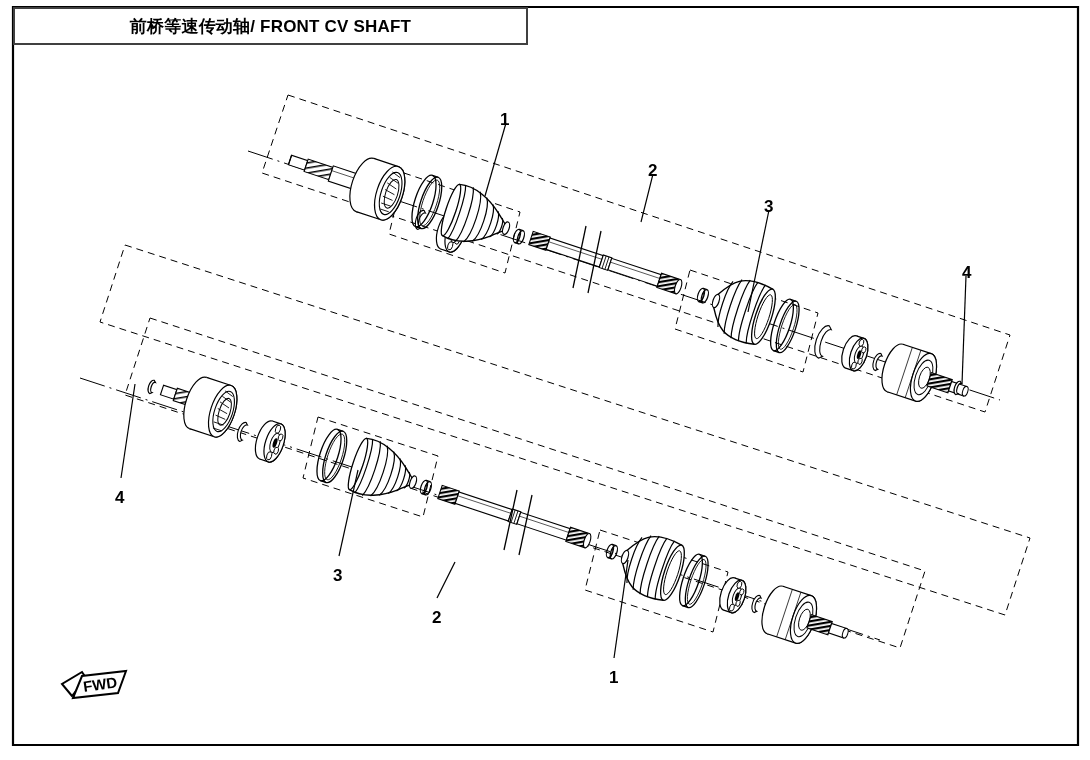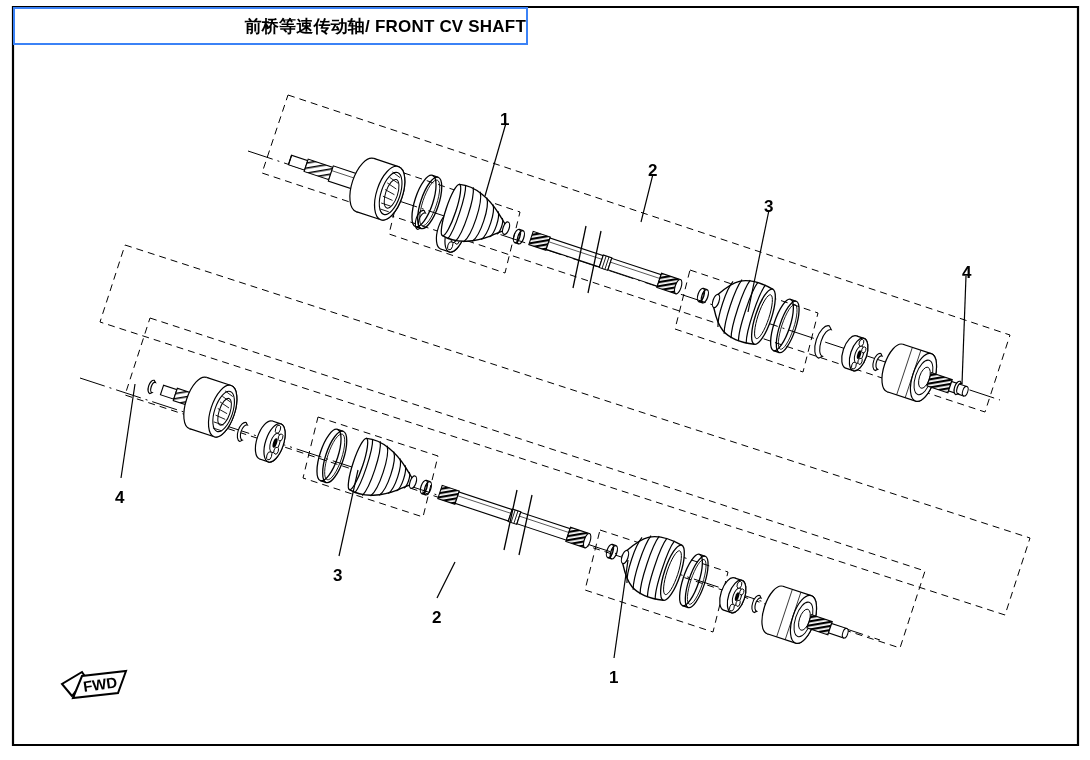--- a/index.html
+++ b/index.html
@@ -1,22 +1,22 @@
 <!DOCTYPE html>
 <html><head>
 <meta charset="utf-8">
 <style>
   html,body{margin:0;padding:0;background:#ffffff;}
   body{width:1090px;height:760px;overflow:hidden;
        font-family:"Liberation Sans","DejaVu Sans",sans-serif;color:#000;}
   #page{position:relative;width:1090px;height:760px;background:#fff;}
   #svgroot{position:absolute;left:0;top:0;width:1090px;height:760px;}
   .ttl{position:absolute;left:13px;top:7px;width:515px;height:38px;
-       border:2px solid #3b82f6;background:#fff;box-sizing:border-box;
-       display:flex;align-items:center;justify-content:flex-end;}
+       border:2px solid #404040;background:#fff;box-sizing:border-box;
+       display:flex;align-items:center;justify-content:center;}
   .ttl span{font-size:17px;font-weight:bold;letter-spacing:.2px;white-space:nowrap;}
   .cal{position:absolute;font-size:17px;font-weight:bold;line-height:1;
        color:#000;}
 </style>
 </head>
 <body>
 
 <div id="page">
 
   <svg id="svgroot" viewBox="0 0 1090 760">

